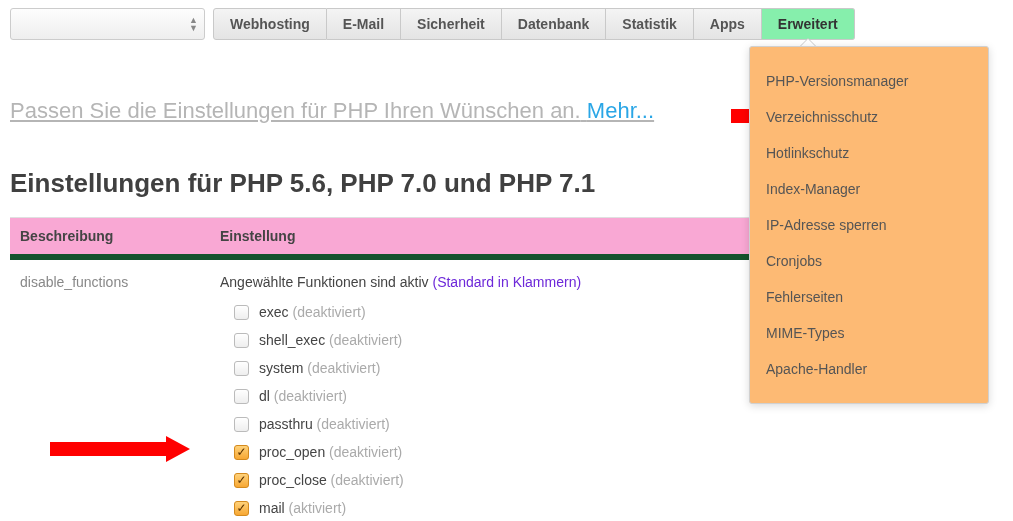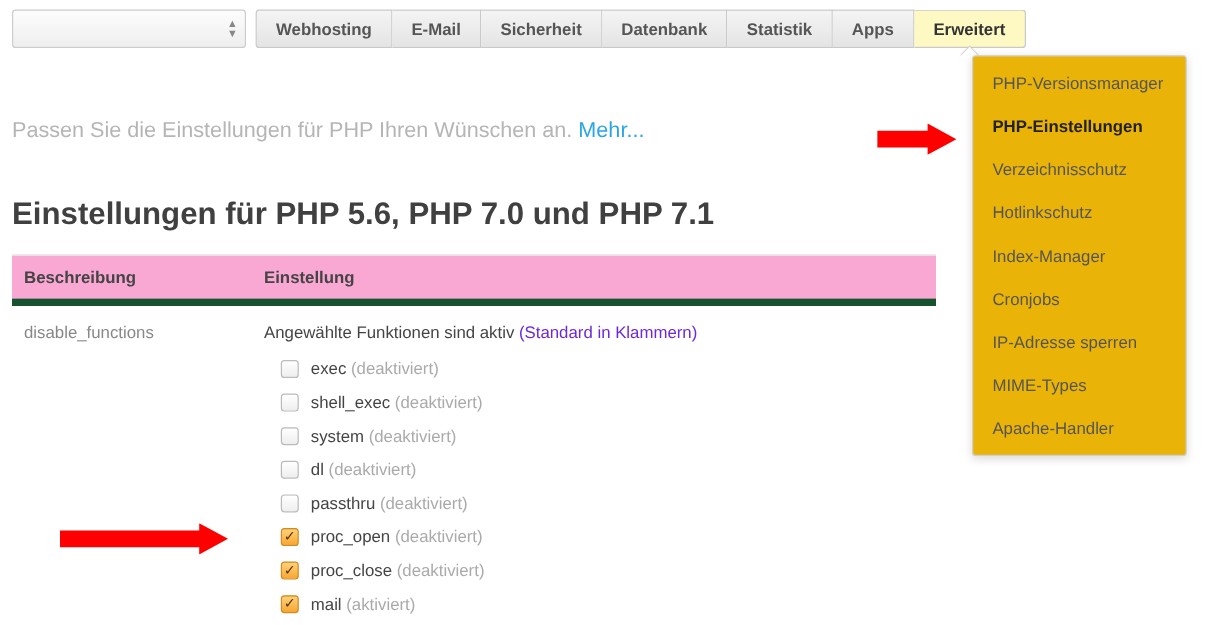--- a/index.html
+++ b/index.html
@@ -33,60 +33,61 @@
       background: linear-gradient(#f4f4f4, #e4e4e4);
       border: 1px solid #c9c9c9;
       border-left: none;
       font-size: 14px; color: #555; font-weight: 600;
       cursor: pointer;
       white-space: nowrap;
     }
     .tab:first-child { border-left: 1px solid #c9c9c9; border-radius: 3px 0 0 3px; }
     .tab:last-child { border-radius: 0 3px 3px 0; }
     .tab.active {
-      background: #fef9c3;
+      background: #86efac;
       color: #333;
       font-weight: 700;
       position: relative;
       z-index: 2;
     }
     .tab.active::after {
       content: "";
       position: absolute;
       bottom: -8px; left: 50%; transform: translateX(-50%);
       width: 0; height: 0;
       border-left: 8px solid transparent;
       border-right: 8px solid transparent;
       border-bottom: 8px solid #fff;
       filter: drop-shadow(0 -1px 0 #c9c9c9);
     }
     
     .dropdown {
       position: absolute;
       top: 46px; right: 24px;
-      width: 179px;
-      background: #eab308;
+      width: 240px;
+      background: #fdba74;
       border: 1px solid #d0d0d0;
       border-radius: 3px;
       box-shadow: 0 2px 8px rgba(0,0,0,0.15);
-      padding: 4px 0;
+      padding: 16px 0;
       z-index: 10;
     }
     .dd-item {
       padding: 10px 16px;
       font-size: 14px; color: #555;
       cursor: pointer;
     }
     .dd-item.active { font-weight: 700; color: #222; }
     
     .intro {
       margin-top: 58px;
-      font-size: 18px;
+      font-size: 22px;
       color: #b5b5b5;
       font-weight: 300;
+      text-decoration: underline;
     }
     .intro .more { color: #2aa6e6; cursor: pointer; }
     
     h1.page-heading {
       margin-top: 44px;
       font-size: 26px;
       font-weight: 600;
       color: #404040;
     }
     
@@ -156,26 +157,26 @@
       <div class="tab">Sicherheit</div>
       <div class="tab">Datenbank</div>
       <div class="tab">Statistik</div>
       <div class="tab">Apps</div>
       <div class="tab active">Erweitert</div>
     </div>
 </div>
 
 <div class="dropdown" id="dd-container">
     <div class="dd-item">PHP-Versionsmanager</div>
-    <div class="dd-item active">PHP-Einstellungen</div>
     <div class="dd-item">Verzeichnisschutz</div>
     <div class="dd-item">Hotlinkschutz</div>
     <div class="dd-item">Index-Manager</div>
+    <div class="dd-item">IP-Adresse sperren</div>
     <div class="dd-item">Cronjobs</div>
-    <div class="dd-item">IP-Adresse sperren</div>
+    <div class="dd-item">Fehlerseiten</div>
     <div class="dd-item">MIME-Types</div>
     <div class="dd-item">Apache-Handler</div>
   </div>
 
 <p class="intro">
   <span>Passen Sie die Einstellungen für PHP Ihren Wünschen an.</span>
   <span> </span>
   <span class="more">Mehr...</span>
 </p>
 

